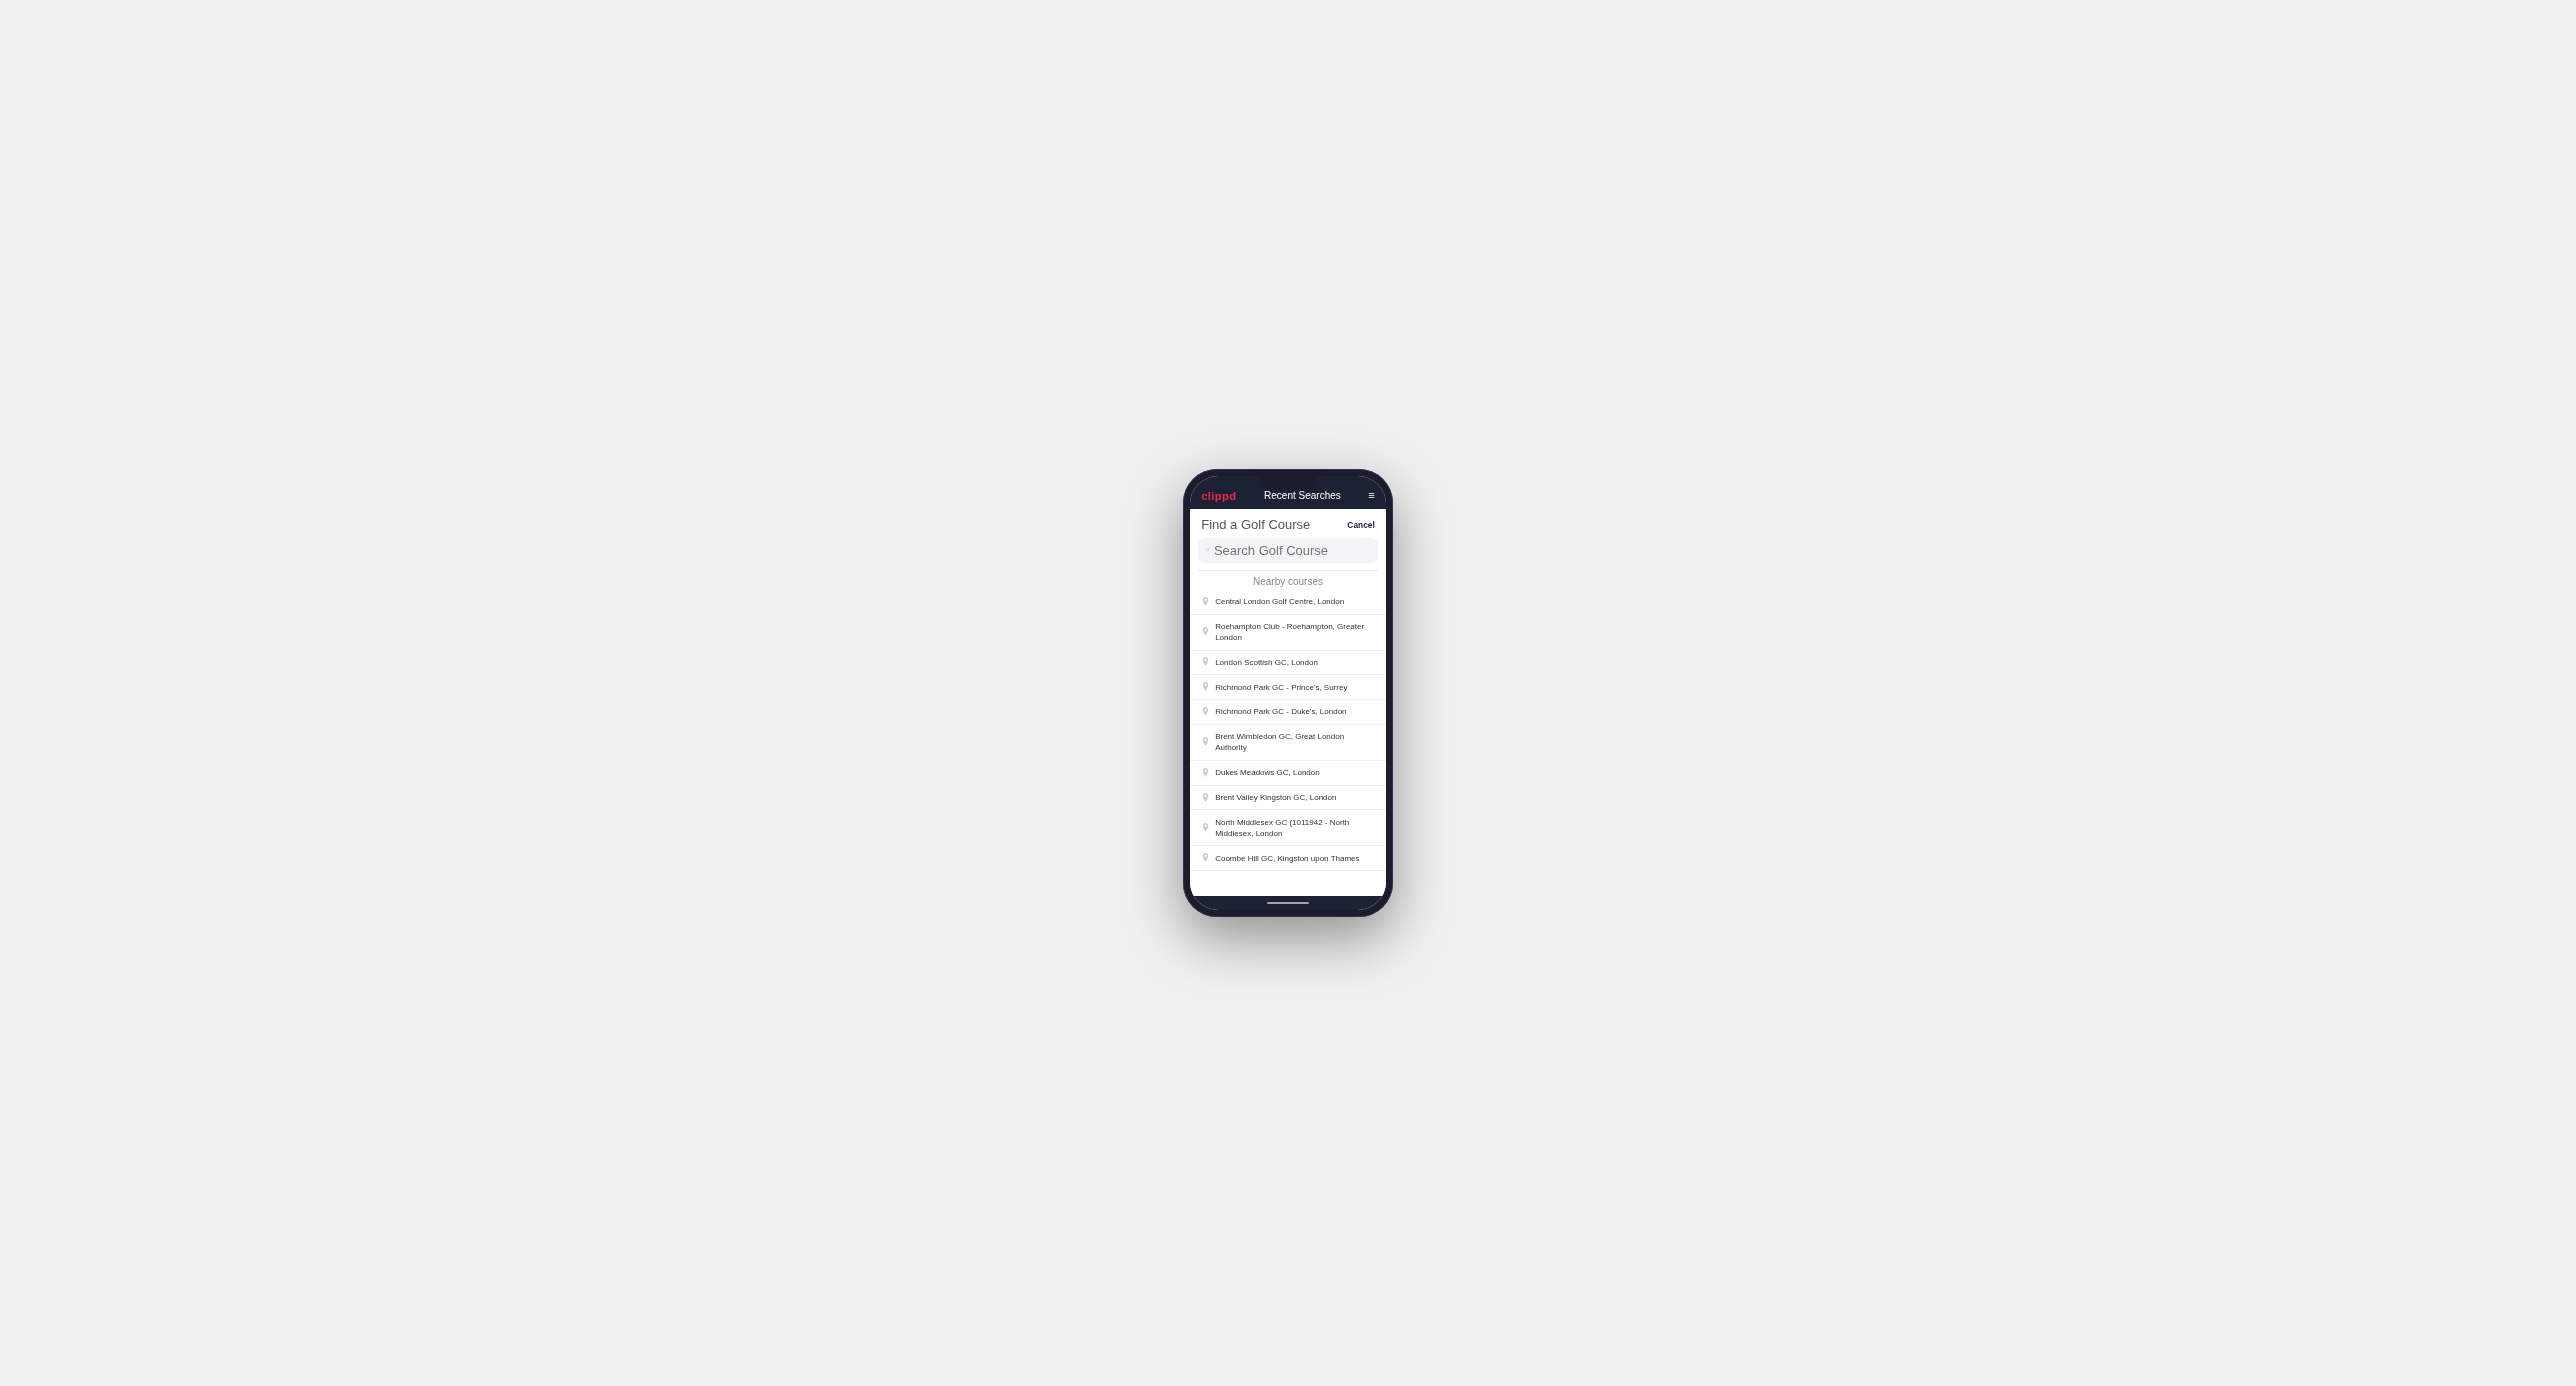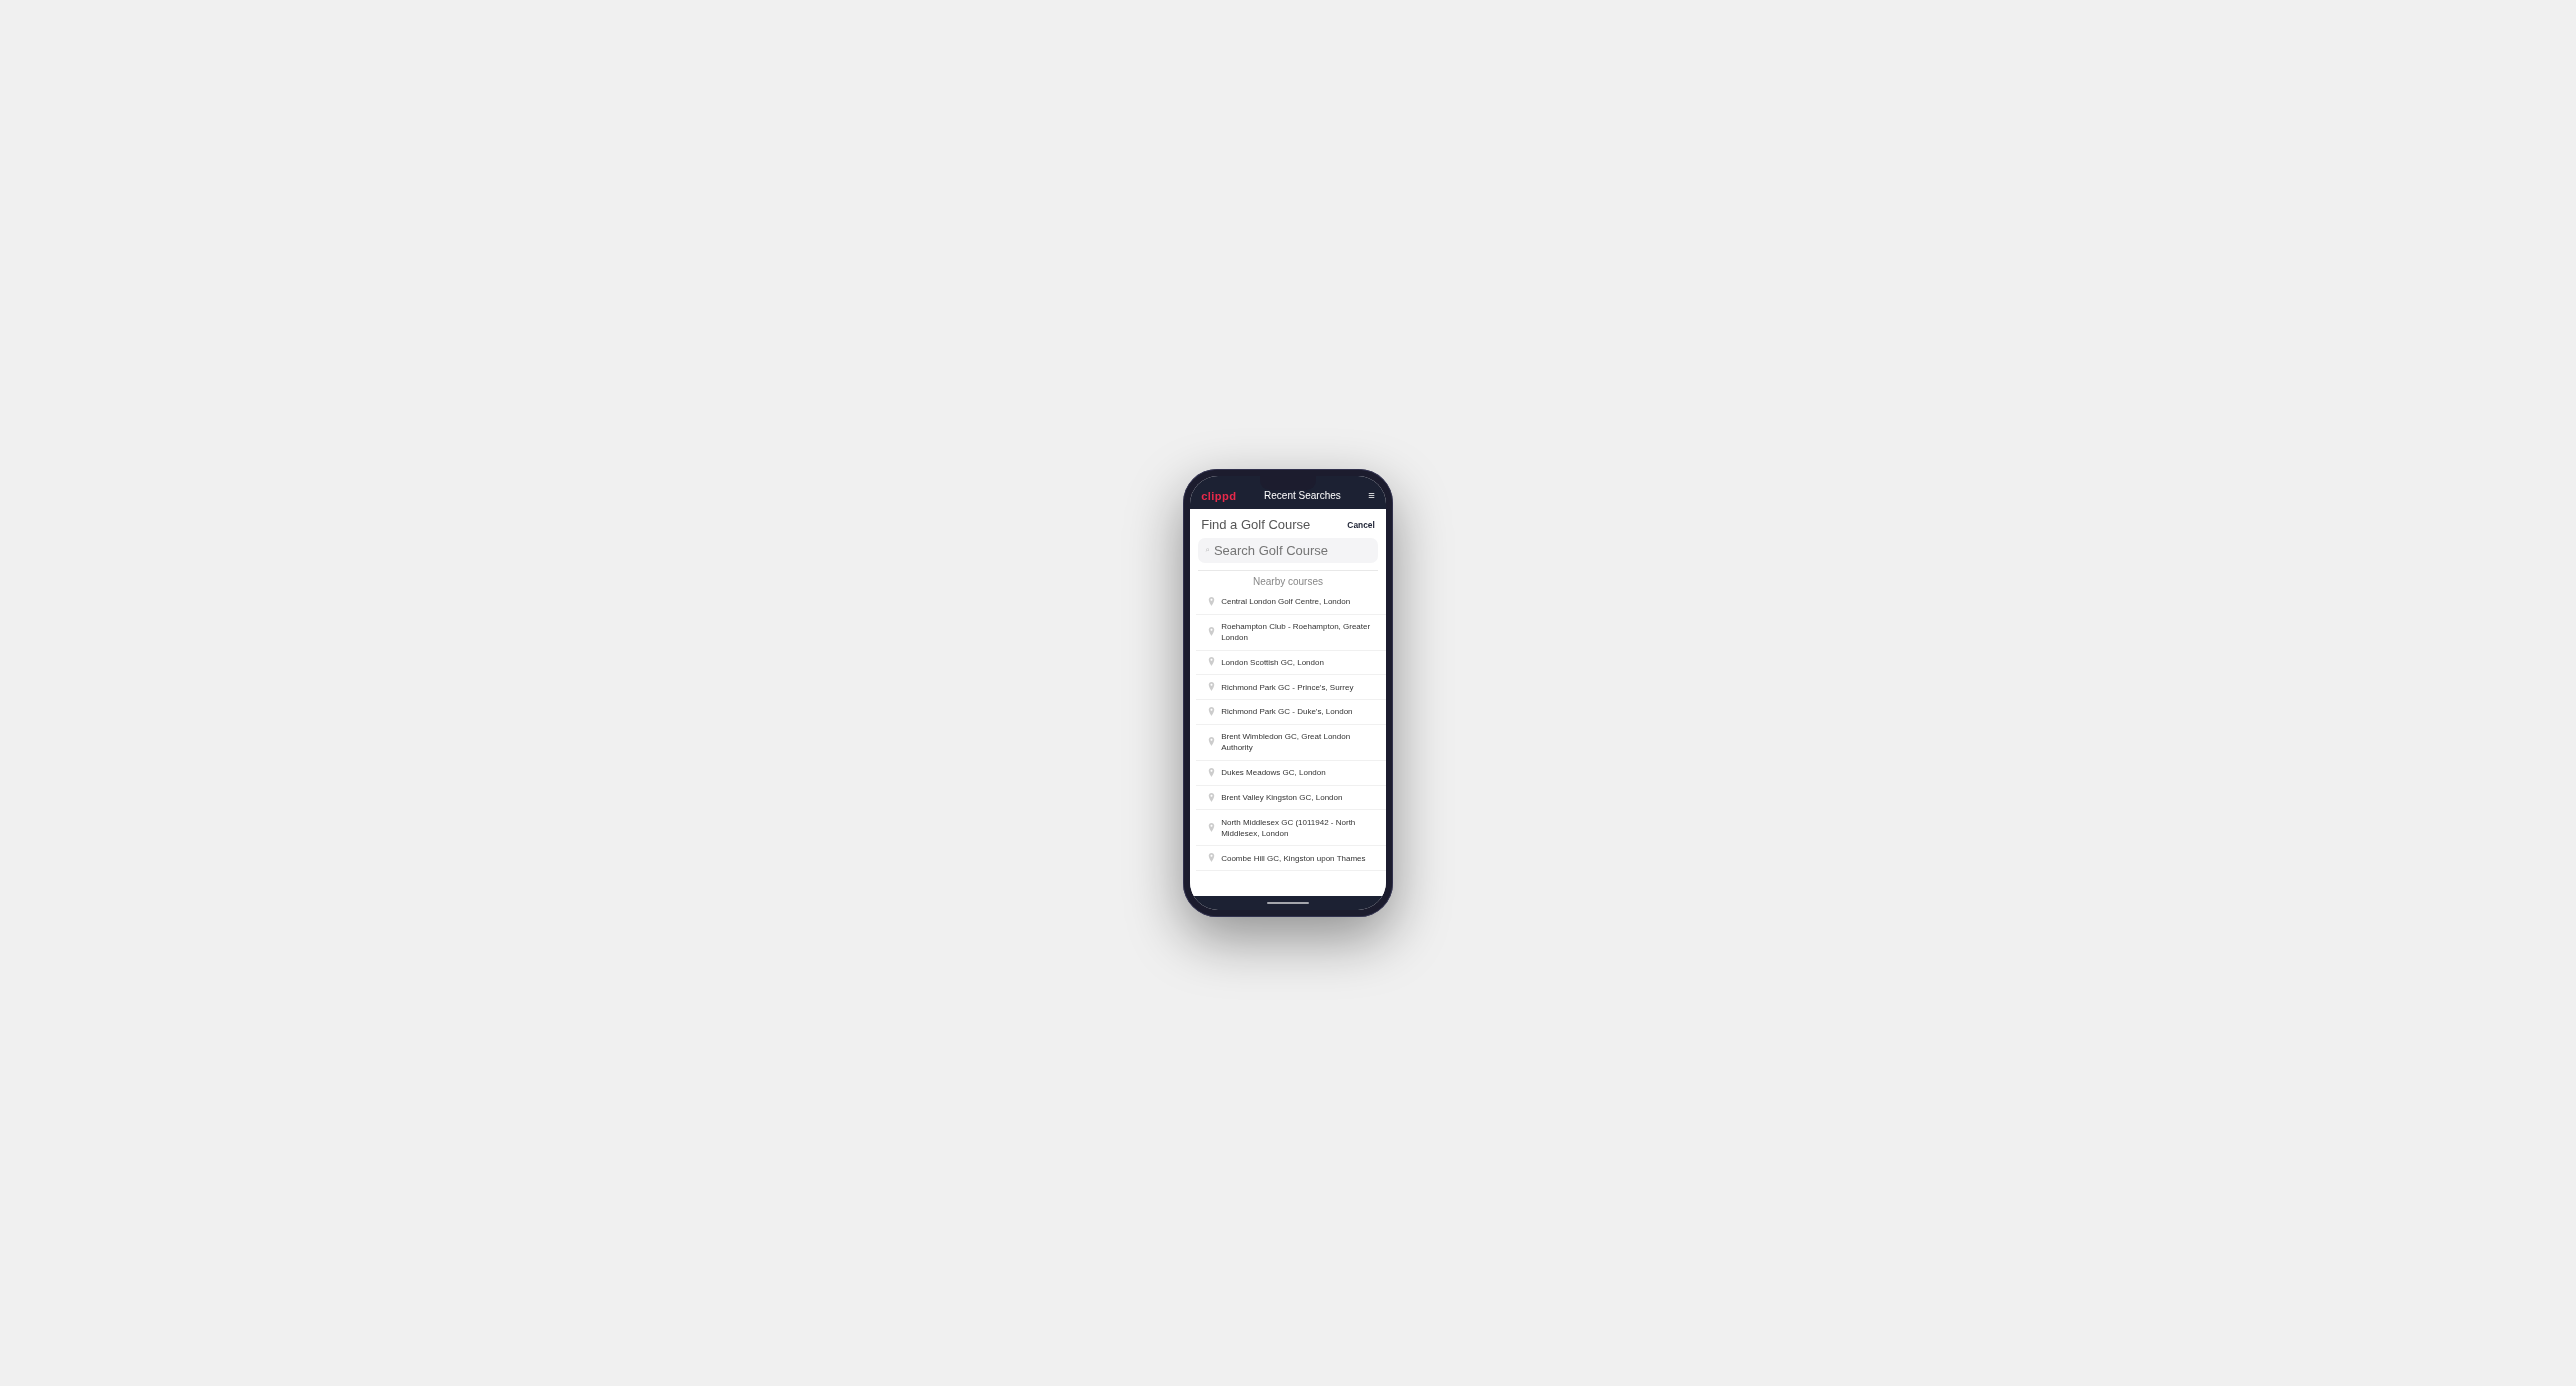--- a/index.html
+++ b/index.html
@@ -127,21 +127,20 @@
       font-size: 10px;
       color: #888;
       font-weight: 500;
       flex-shrink: 0;
       text-align: center;
     }
     
     .course-list {
       flex: 1;
       overflow-y: auto;
-      margin-left: 6px;
     }
     .course-item {
       display: flex;
       align-items: center;
       padding: 6.3px 11.2px;
       border-bottom: 0.7px solid #f0f0f0;
       gap: 5.6px;
       cursor: pointer;
     }
     .pin-icon {

